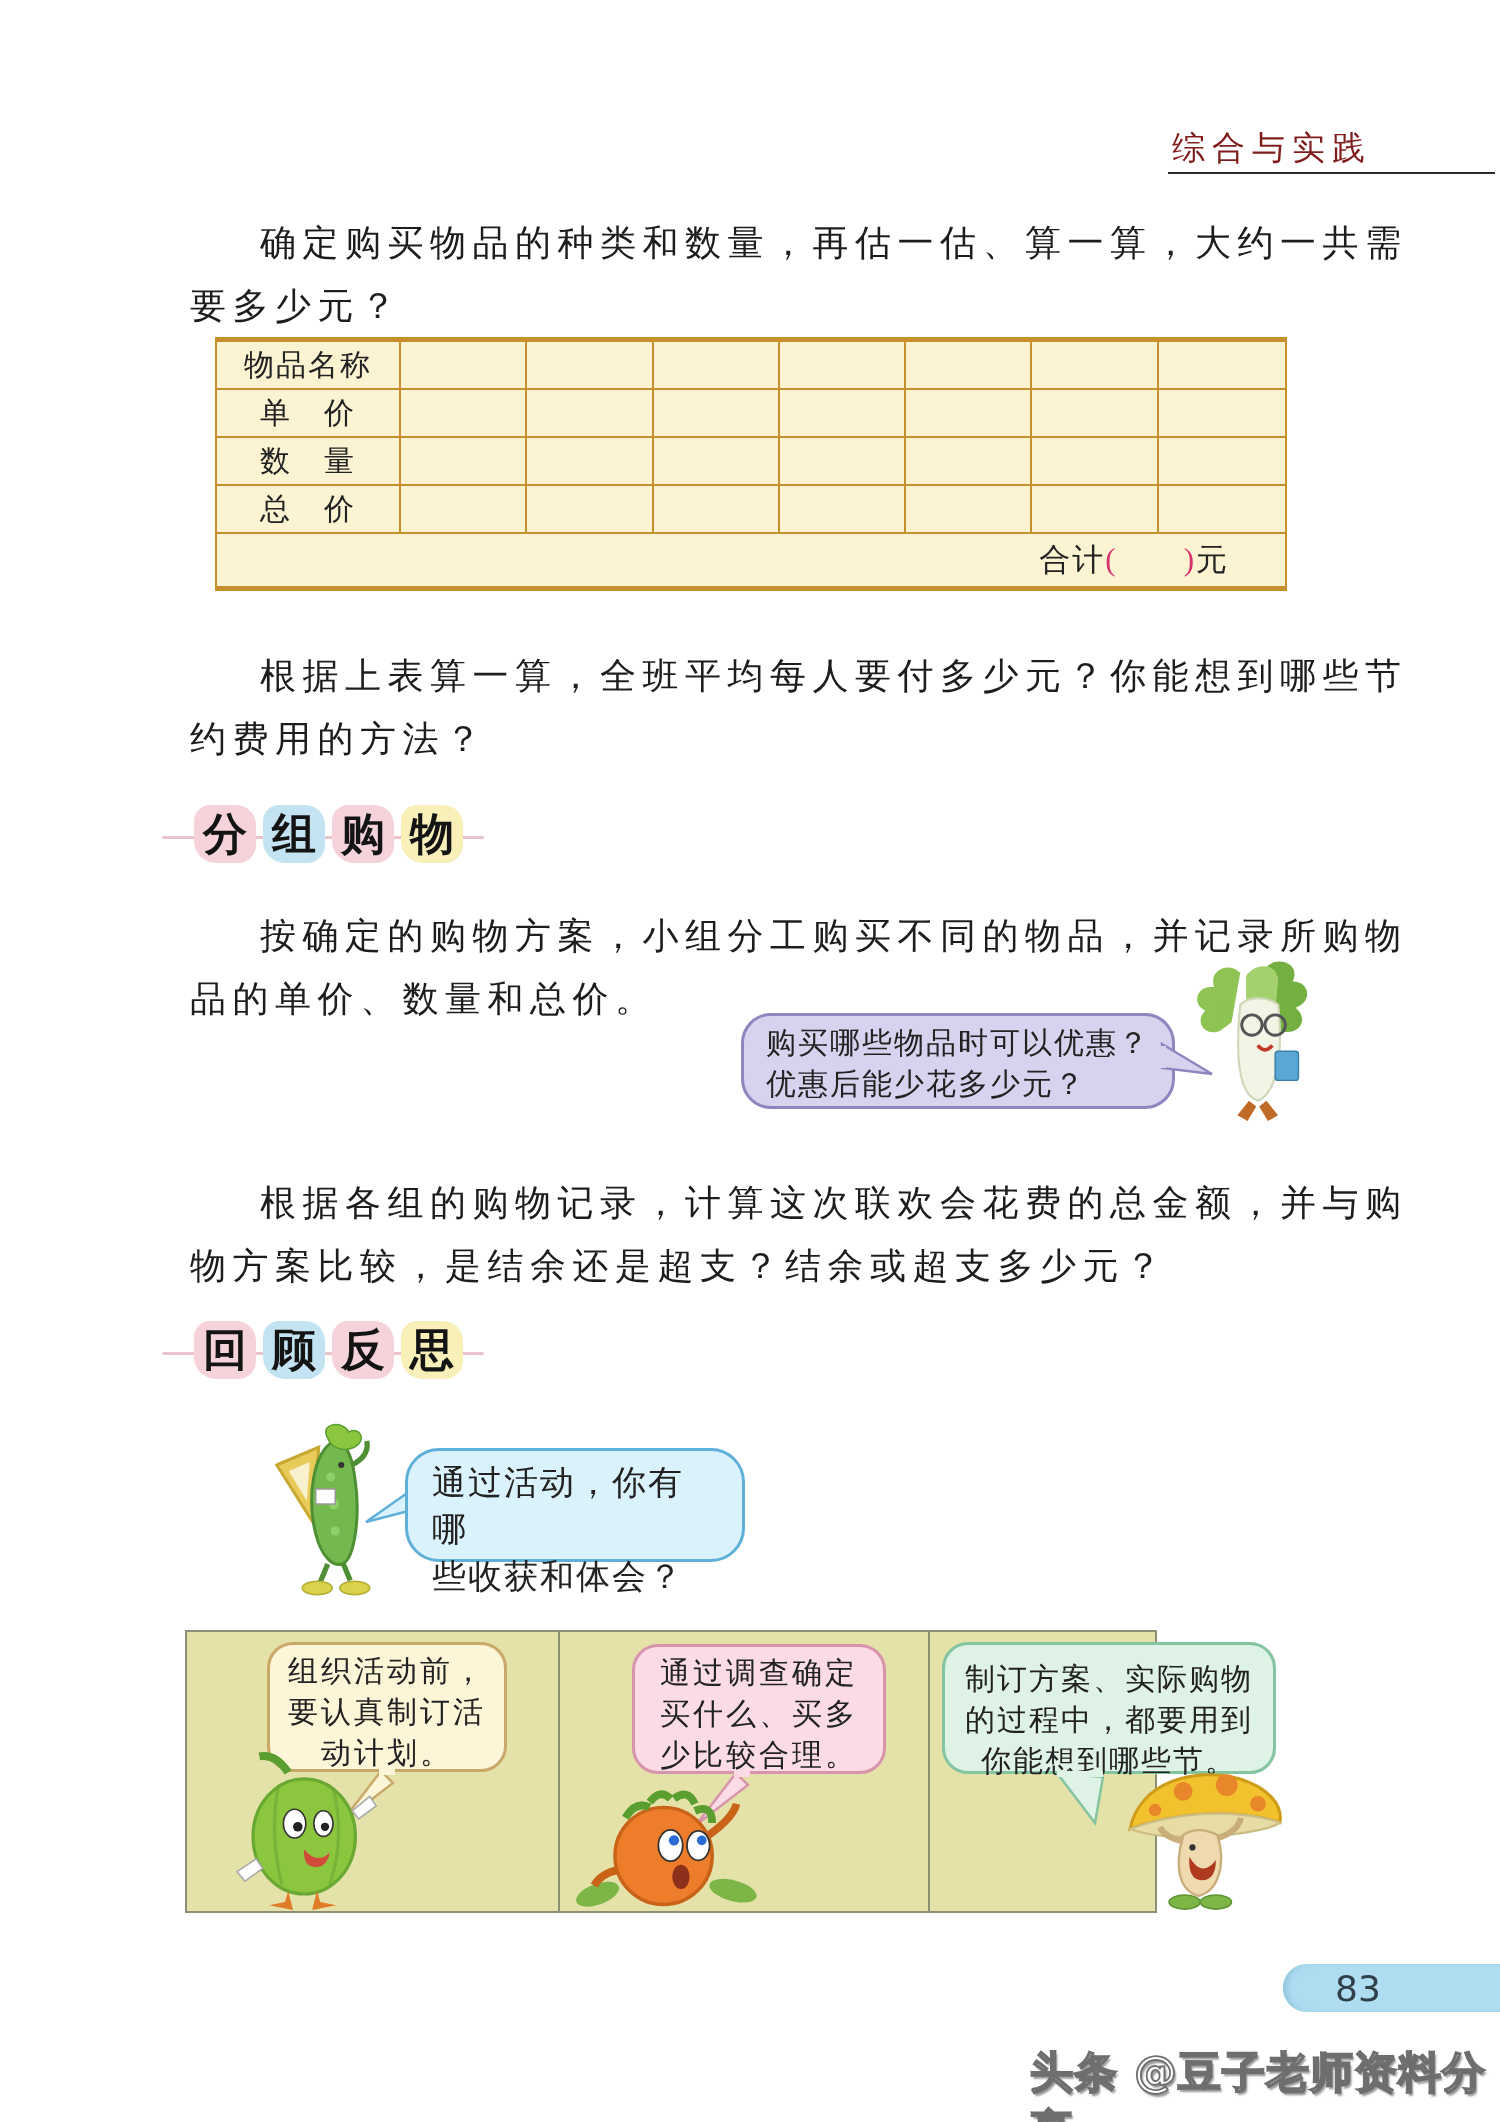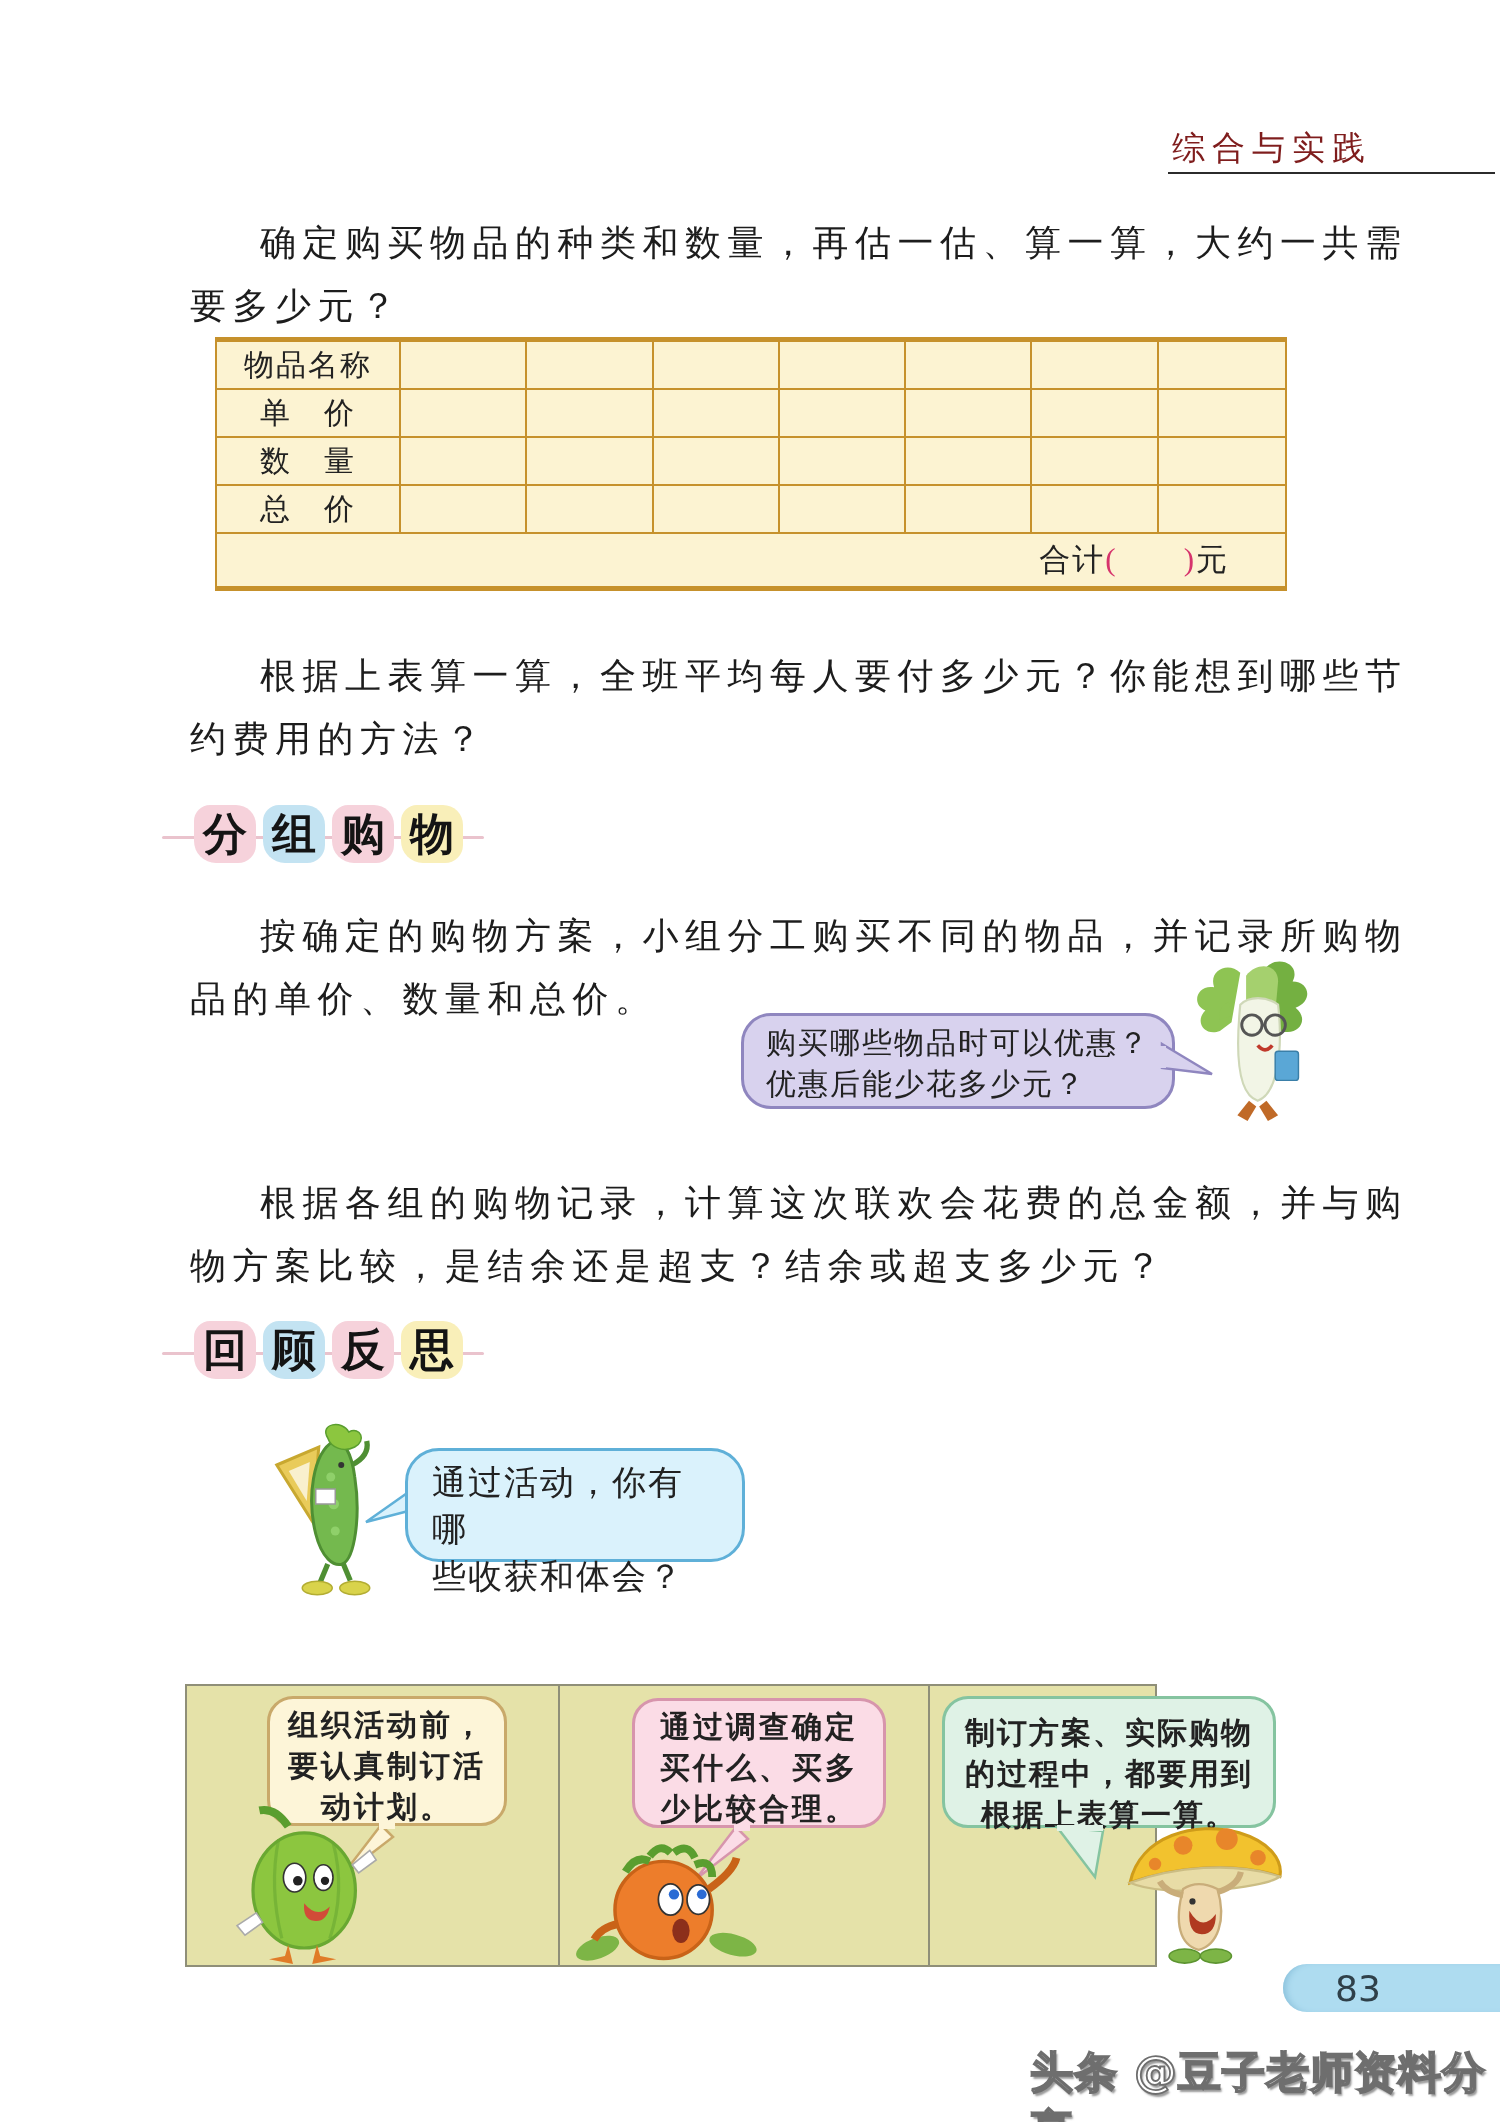--- a/index.html
+++ b/index.html
@@ -56,23 +56,23 @@
       font-size:30px;line-height:41px;letter-spacing:3px;padding:5px 14px;text-align:center;}
   .b-pink{left:445px;top:12px;width:254px;height:130px;background:var(--bubble-pink-fill,#fbdce6);
       border:3px solid var(--bubble-pink-border,#d795ac);border-radius:26px;
       font-size:30px;line-height:41px;letter-spacing:3px;padding:5px 14px;text-align:center;}
   .b-mint{left:755px;top:10px;width:334px;height:132px;background:var(--bubble-mint-fill,#dff2e6);
       border:3px solid var(--bubble-mint-border,#85c4a0);border-radius:26px;
       font-size:30px;line-height:41px;letter-spacing:2px;padding:13px 12px;text-align:center;}
   .tail{position:absolute;}
 
   
-  .sumbox{position:absolute;left:185px;top:1684px;width:972px;height:283px;
+  .sumbox{position:absolute;left:185px;top:1630px;width:972px;height:283px;
           background:var(--box-bg,#e5e2a9);border:2px solid var(--box-border,#8f8f78);
-          box-sizing:border-box;font-weight:bold;}
+          box-sizing:border-box;}
   .divider{position:absolute;top:0;width:2px;height:100%;background:var(--box-border,#8f8f78);}
 
   
   .pagenum{position:absolute;left:1283px;top:1964px;width:217px;height:48px;
            background:var(--page-badge,#aedcf0);border-radius:26px 0 0 26px;
            box-shadow:inset 6px 0 6px -3px #8cc2dc;
            display:flex;align-items:center;font-family:"DejaVu Sans","Liberation Sans",sans-serif;
            font-size:36px;color:#2f4049;padding-left:52px;box-sizing:border-box;}
   .watermark{position:absolute;left:1030px;top:2044px;font-family:"DejaVu Sans","Liberation Sans",sans-serif;
            font-size:43px;font-weight:bold;letter-spacing:1px;color:#ffffff;
@@ -270,21 +270,21 @@
       <ellipse cx="74" cy="32" rx="6.5" ry="8.5" fill="#fff" stroke="#333"></ellipse>
       <circle cx="76" cy="29" r="2.8" fill="#2a6bd4"></circle>
       <ellipse cx="64" cy="50" rx="5" ry="7" fill="#8c2f1b"></ellipse>
       <path d="M80 26 q14 -10 16 -18" stroke="#c96318" stroke-width="4.5" fill="none"></path>
       <path d="M28 46 q-10 2 -14 9" stroke="#c96318" stroke-width="4.5" fill="none"></path>
     </svg>
 
     <div class="bubble b-mint">
       <span class="ln">制订方案、实际购物</span>
       <span class="ln">的过程中，都要用到</span>
-      <span class="ln">根据上表算一算。</span>
+      <span class="ln">你能想到哪些节。</span>
     </div>
     <svg class="tail" style="left:860px;top:139px" width="60" height="56">
       <polygon points="10,2 48,52 56,6" fill="#dff2e6" stroke="#85c4a0" stroke-width="2.5"></polygon>
       <rect x="10" y="0" width="46" height="6" fill="#dff2e6"></rect>
     </svg>
     <svg class="charimg" style="left:915px;top:128px" width="195" height="150" viewBox="0 0 125 96">
       <path d="M18 44 C24 14 60 4 88 12 C108 18 116 30 114 40 C84 30 46 34 18 44 Z" fill="#f2c22e" stroke="#cf9c1a" stroke-width="2"></path>
       <path d="M18 44 C46 34 84 30 114 40 C104 48 40 54 18 44 Z" fill="#e8dca6" stroke="#cbbd84" stroke-width="1.5"></path>
       <circle cx="52" cy="20" r="6" fill="#e8862a"></circle>
         <circle cx="80" cy="16" r="7" fill="#e8862a"></circle>

